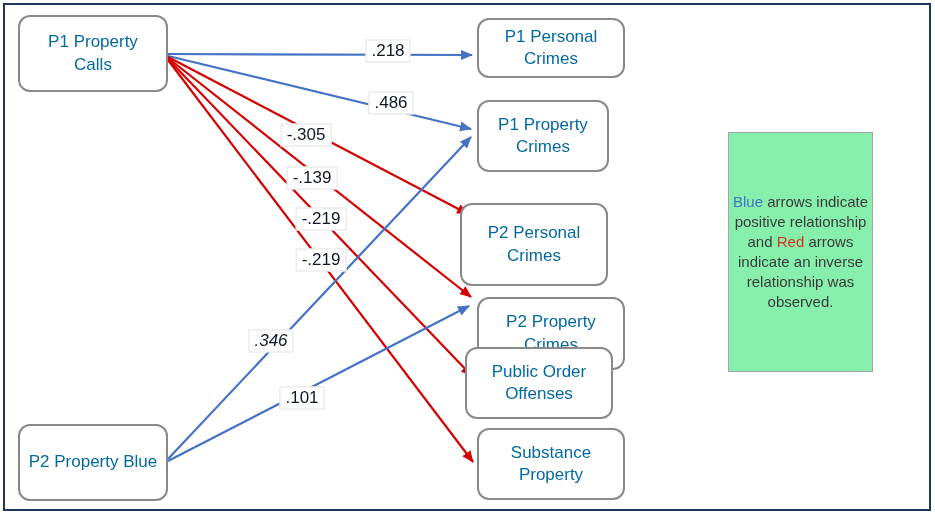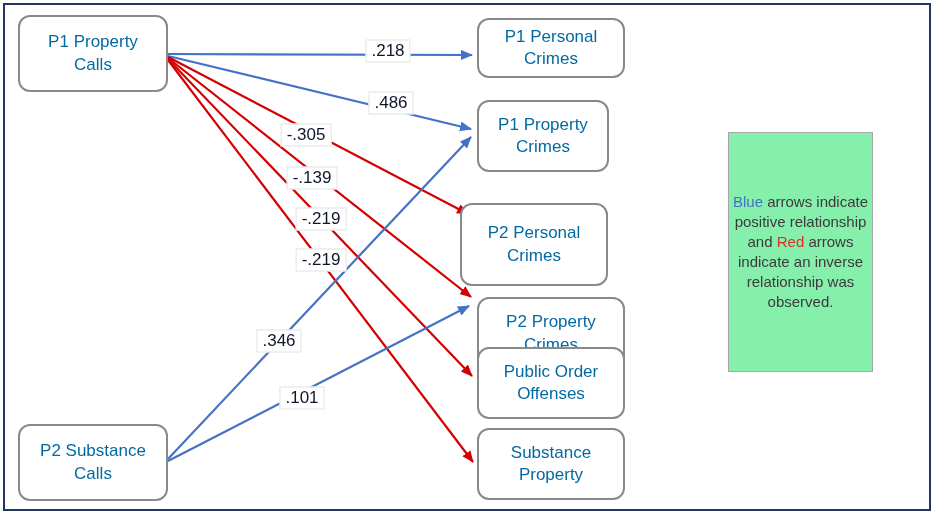--- a/index.html
+++ b/index.html
@@ -53,35 +53,35 @@
   <line class="edge pos" x1="168" y1="56" x2="471" y2="129" marker-end="url(#mb)" stroke="#4472c4"></line>
   <line class="edge neg" x1="168" y1="57" x2="468" y2="214" marker-end="url(#mr)" stroke="#d40000"></line>
   <line class="edge neg" x1="168" y1="58" x2="471" y2="297" marker-end="url(#mr)" stroke="#d40000"></line>
   <line class="edge neg" x1="168" y1="59" x2="472" y2="376" marker-end="url(#mr)" stroke="#d40000"></line>
   <line class="edge neg" x1="168" y1="60" x2="473" y2="462" marker-end="url(#mr)" stroke="#d40000"></line>
   <line class="edge pos" x1="168" y1="459" x2="471" y2="137" marker-end="url(#mb)" stroke="#4472c4"></line>
   <line class="edge pos" x1="168" y1="461" x2="469" y2="306" marker-end="url(#mb)" stroke="#4472c4"></line>
 </svg>
 
 <div class="node" style="left:18px;top:15px;width:150px;height:77px;">P1 Property Calls</div>
-<div class="node" style="left:18px;top:424px;width:150px;height:77px;">P2 Substance Calls</div>
+<div class="node" style="left:18px;top:424px;width:150px;height:77px;">P2 Property Blue</div>
 
 <div class="node" style="left:477px;top:18px;width:148px;height:60px;">P1 Personal Crimes</div>
 <div class="node" style="left:477px;top:100px;width:132px;height:72px;">P1 Property Crimes</div>
 <div class="node" style="left:460px;top:183px;width:148px;height:83px;margin-top:20px;">P2 Personal Crimes</div>
 <div class="node" style="left:477px;top:264px;width:148px;height:73px;margin-top:33px;">P2 Property Crimes</div>
-<div class="node" style="left:477px;top:347px;width:148px;height:72px;">Public Order Offenses</div>
+<div class="node" style="left:465px;top:347px;width:148px;height:72px;">Public Order Offenses</div>
 <div class="node" style="left:477px;top:428px;width:148px;height:72px;">Substance Property</div>
 
 <div class="chip" style="left:388px;top:51px;">.218</div>
 <div class="chip" style="left:391px;top:103px;">.486</div>
 <div class="chip" style="left:306px;top:135px;">-.305</div>
 <div class="chip" style="left:312px;top:178px;">-.139</div>
 <div class="chip" style="left:321px;top:219px;">-.219</div>
 <div class="chip" style="left:321px;top:260px;">-.219</div>
-<div class="chip" style="left:279px;top:341px;">.346</div>
+<div class="chip" style="left:271px;top:341px;font-style:italic;">.346</div>
 <div class="chip" style="left:286px;top:398px;margin-left:16px;">.101</div>
 
 <div class="legend">
   <div>
     <span style="color: rgb(68, 114, 196);">Blue</span><span> arrows indicate positive relationship and </span><span style="color: rgb(217, 48, 37);">Red</span><span> arrows indicate an inverse relationship was observed.</span>
   </div>
 </div>
 
 </body></html>

